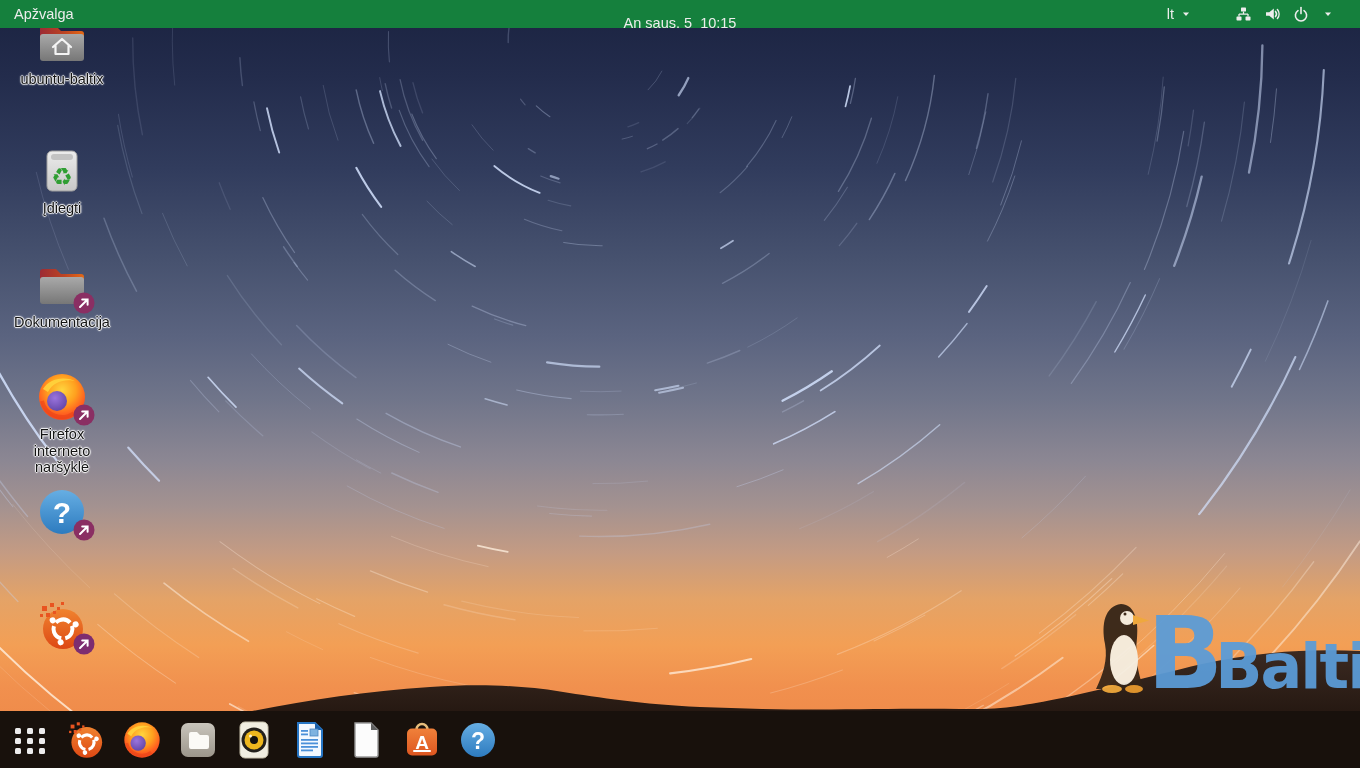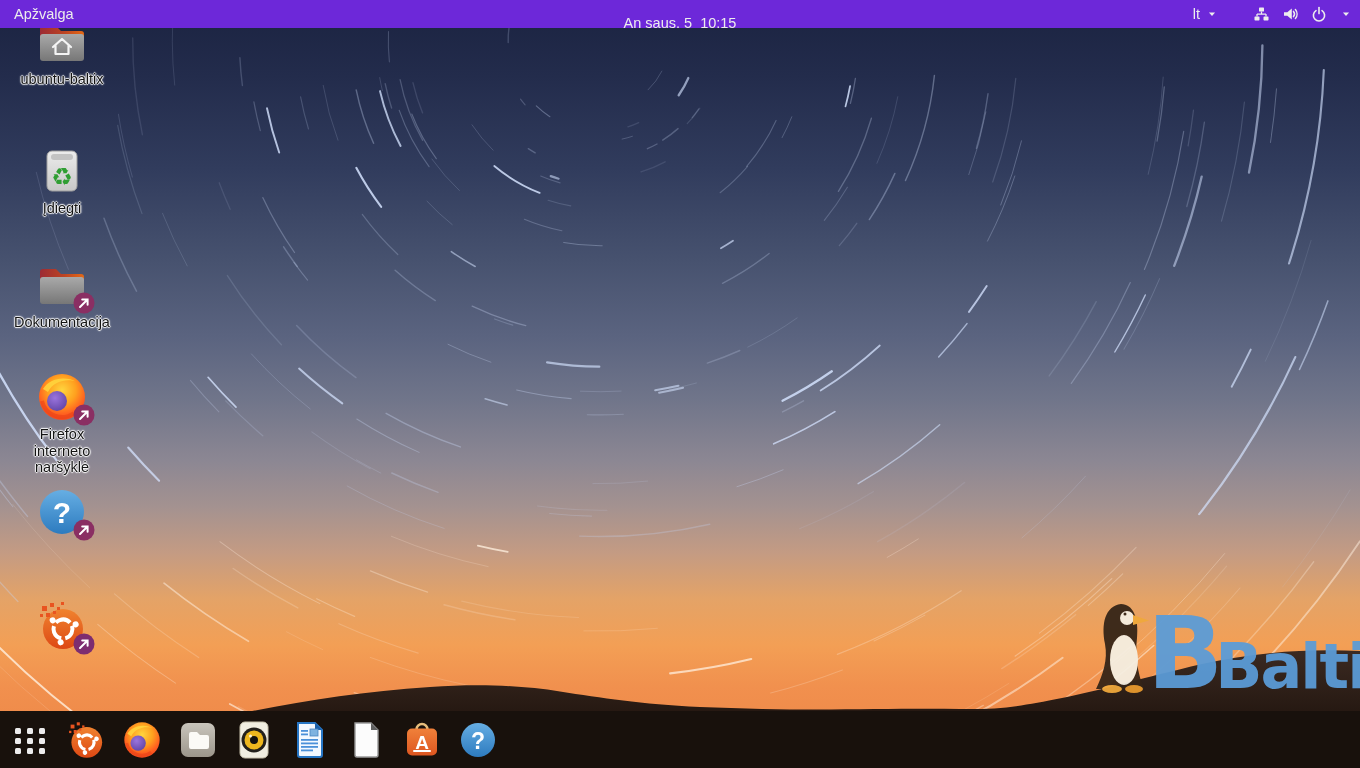--- a/index.html
+++ b/index.html
@@ -3,26 +3,26 @@
 <meta charset="utf-8">
 <style>
   html,body{margin:0;padding:0;}
   body{width:1360px;height:768px;overflow:hidden;position:relative;background:#000;
        font-family:"Liberation Sans","DejaVu Sans",sans-serif;-webkit-font-smoothing:antialiased;}
 
   
   .wall{position:absolute;inset:0;z-index:0;}
 
   
-  .panel{position:absolute;top:0;left:0;right:0;height:28px;background:#6d28d9;z-index:60;
+  .panel{position:absolute;top:0;left:0;right:0;height:28px;background:#15803d;z-index:60;
          display:flex;align-items:center;color:#ededed;font-size:14.5px;}
   .panel-btn{height:100%;display:flex;align-items:center;padding:0 14px;cursor:default;}
   .panel-center{position:absolute;left:50%;transform:translateX(-50%);height:100%;
                 display:flex;align-items:center;white-space:pre;margin-top:18px;}
-  .panel-right{margin-left:auto;height:100%;display:flex;align-items:center;gap:16px;padding-right:7px;}
+  .panel-right{margin-left:auto;height:100%;display:flex;align-items:center;gap:24px;padding-right:25px;}
   .kb-group{display:flex;align-items:center;gap:5px;margin-right:18px;height:100%;}
   .sys-group{display:flex;align-items:center;gap:12px;height:100%;}
   svg{display:block;}
 
   
   .dicon{position:absolute;left:6px;width:112px;display:flex;flex-direction:column;
          align-items:center;z-index:10;cursor:default;}
   .ic{position:relative;width:52px;height:52px;}
   .badge{position:absolute;right:-8px;bottom:-4px;}
   .lbl{margin-top:3px;font-size:14.5px;line-height:16.5px;color:#141414;text-align:center;

